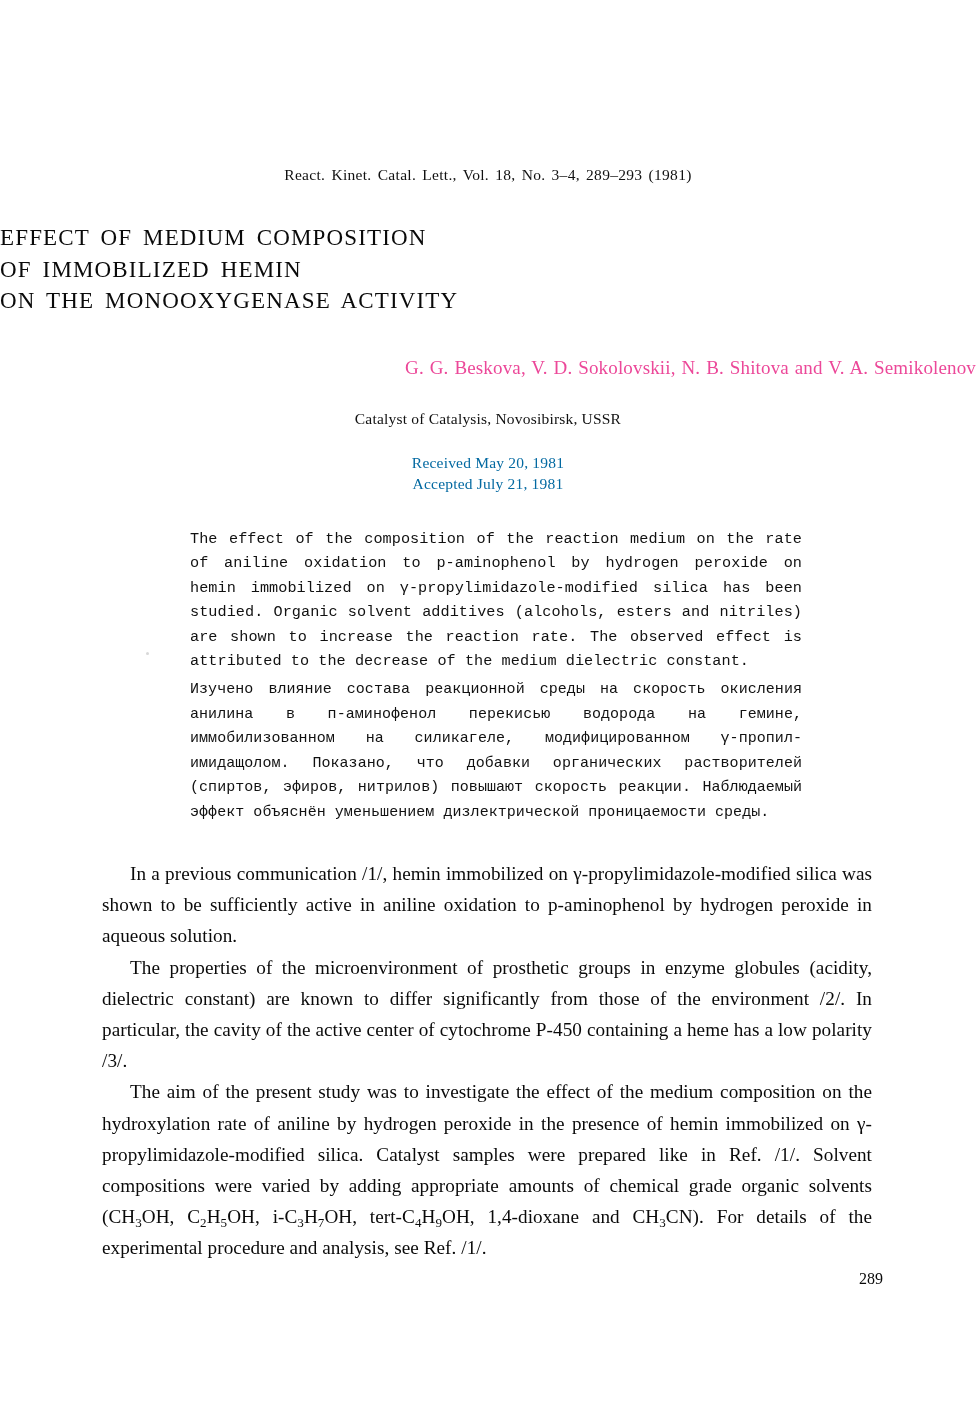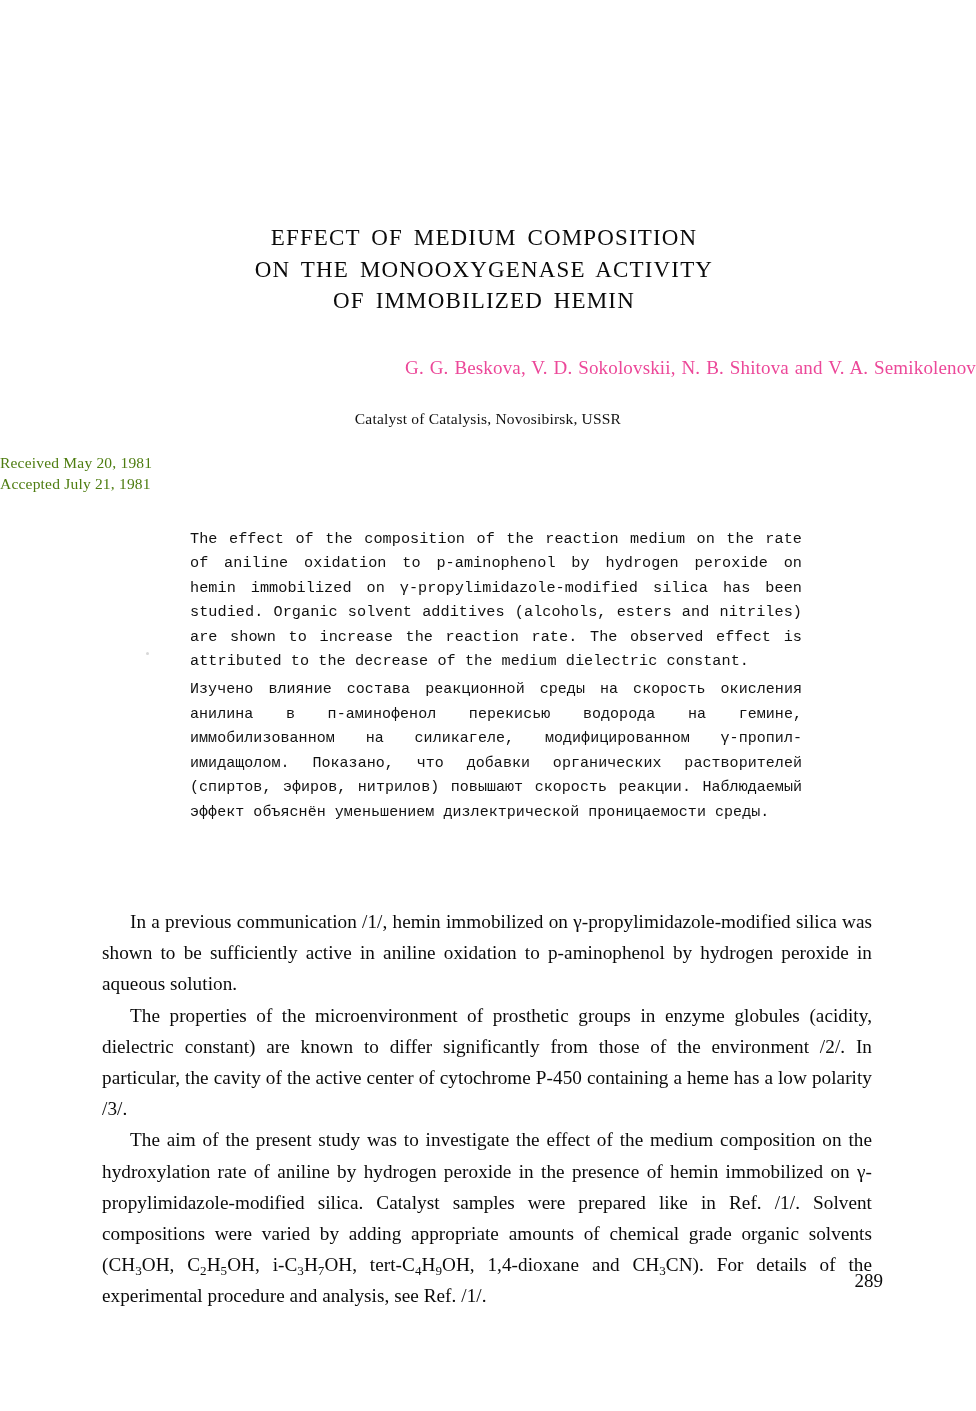--- a/index.html
+++ b/index.html
@@ -34,21 +34,20 @@
     word-spacing: 2px;
     color: #111;
   }
 
   
   .title-block {
     position: absolute;
     top: 222px;
     left: 0;
     right: 8px;
-    text-align: center;
   }
   .title-line {
     font-size: 23px;
     letter-spacing: 1.15px;
     word-spacing: 4px;
     line-height: 31.5px;
     color: #0a0a0a;
   }
 
   
@@ -75,25 +74,25 @@
     letter-spacing: 0.2px;
     color: #111;
   }
 
   
   .dates {
     position: absolute;
     top: 452px;
     left: 0;
     right: 0;
-    text-align: left;
+    text-align: center;
     font-size: 15.5px;
     line-height: 21px;
     letter-spacing: 0.2px;
-    color: #4d7c0f;
+    color: #0369a1;
   }
   .date-line { display: block; }
 
   
   .abstract {
     position: absolute;
     left: 190px;
     width: 612px;
     font-size: 15.2px;
     line-height: 24.4px;
@@ -115,63 +114,63 @@
     top: 858px;
     left: 102px;
     width: 770px;
     font-size: 19.2px;
     line-height: 31.2px;
     text-align: justify;
     text-align-last: left;
     color: #0a0a0a;
     letter-spacing: 0.05px;
     hyphens: none;
-    margin-top: 48px;
   }
   .body-text p {
     margin: 0;
     text-indent: 28px;
   }
 
   sub {
     font-size: 0.68em;
     line-height: 0;
     vertical-align: -0.28em;
   }
 
   
   .page-number {
     position: absolute;
     top: 1270px;
     right: 93px;
-    font-size: 19px;
+    font-size: 16px;
     color: #0a0a0a;
   }
 
   
   .speck {
     position: absolute;
     top: 652px;
     left: 146px;
     width: 3px;
     height: 3px;
     background: #d8d8d8;
     border-radius: 50%;
   }
 </style>
 </head>
 <body>
 
 <div class="page">
 
+  <div class="journal-ref">React. Kinet. Catal. Lett., Vol. 18, No. 3–4, 289–293 (1981)</div>
 
   <div class="title-block">
     <div class="title-line">EFFECT OF MEDIUM COMPOSITION</div>
+    <div class="title-line">OF IMMOBILIZED HEMIN</div>
     <div class="title-line">ON THE MONOOXYGENASE ACTIVITY</div>
-    <div class="title-line">OF IMMOBILIZED HEMIN</div>
   </div>
 
   <div class="authors">G. G. Beskova, V. D. Sokolovskii, N. B. Shitova and V. A. Semikolenov</div>
 
   <div class="affiliation">Catalyst of Catalysis, Novosibirsk, USSR</div>
 
   <div class="dates">
     <span class="date-line">Received May 20, 1981</span>
     <span class="date-line">Accepted July 21, 1981</span>
   </div>

